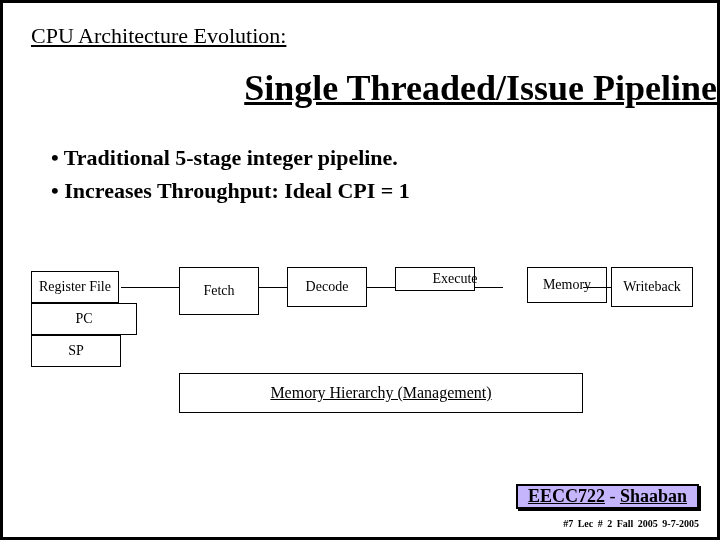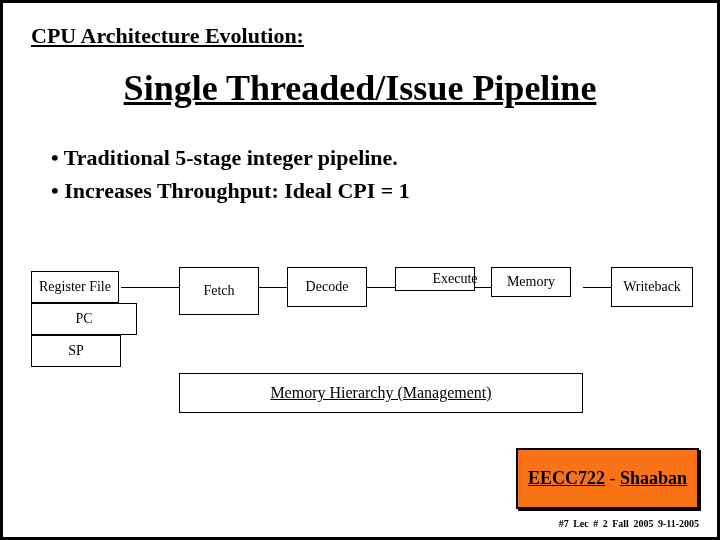--- a/index.html
+++ b/index.html
@@ -15,29 +15,29 @@
     height: 540px;
     position: relative;
     border: 3px solid #000;
     background: #fff;
   }
   .overline {
     position: absolute;
     left: 28px;
     top: 20px;
     font-size: 22px;
-    font-weight: bold;
+    font-weight: normal;
     text-decoration: underline;
   }
   .title {
     position: absolute;
     left: 0;
     right: 0;
     top: 64px;
-    text-align: center;
+    text-align: right;
     font-size: 36px;
     font-weight: bold;
     text-decoration: underline;
   }
   .bullets {
     position: absolute;
     left: 48px;
     top: 138px;
     font-size: 22px;
     font-weight: bold;
@@ -80,24 +80,24 @@
     text-decoration: underline;
   }
 
   
   .footer-course {
     position: absolute;
     right: 18px;
     bottom: 28px;
     border: 2px solid #000;
     box-shadow: 2px 2px 0 #000;
-    padding: 18px 10px;
+    padding: 0 10px;
     font-size: 18px;
     font-weight: bold;
-    background: #f97316;
+    background: #c4b5fd;
   }
   .footer-course .dash { font-weight: normal; }
   .footer-course .u { text-decoration: underline; }
   .footer-meta {
     position: absolute;
     right: 18px;
     bottom: 8px;
     font-size: 10px;
     font-weight: bold;
     word-spacing: 2px;
@@ -126,26 +126,26 @@
 
     <div class="dbox" style="left:148px; top:14px; width:80px; height:48px;">Fetch</div>
     <div class="hline" style="left:228px; top:34px; width:28px;"></div>
 
     <div class="dbox" style="left:256px; top:14px; width:80px; height:40px;">Decode</div>
     <div class="hline" style="left:336px; top:34px; width:28px;"></div>
 
     <div class="dbox" style="left:364px; top:14px; width:80px; height:24px;padding-left:40px;">Execute</div>
     <div class="hline" style="left:444px; top:34px; width:28px;"></div>
 
-    <div class="dbox" style="left:460px; top:14px; width:80px; height:30px;">Memory</div>
+    <div class="dbox" style="left:496px; top:14px; width:80px; height:36px;">Memory</div>
     <div class="hline" style="left:552px; top:34px; width:28px;"></div>
 
     <div class="dbox" style="left:580px; top:14px; width:82px; height:40px;text-align:center;">Writeback</div>
 
     <div class="dbox mem" style="left:148px; top:120px; width:404px; height:40px;">Memory Hierarchy (Management)</div>
   </div>
 
   <div class="footer-course">
     <span class="u">EECC722</span><span class="dash"> - </span><span class="u">Shaaban</span>
   </div>
-  <div class="footer-meta">#7   Lec # 2   Fall 2005  9-11-2005</div>
+  <div class="footer-meta">#7   Lec # 2   Fall 2005  9-7-2005</div>
 
 </div>
 
 </body></html>

